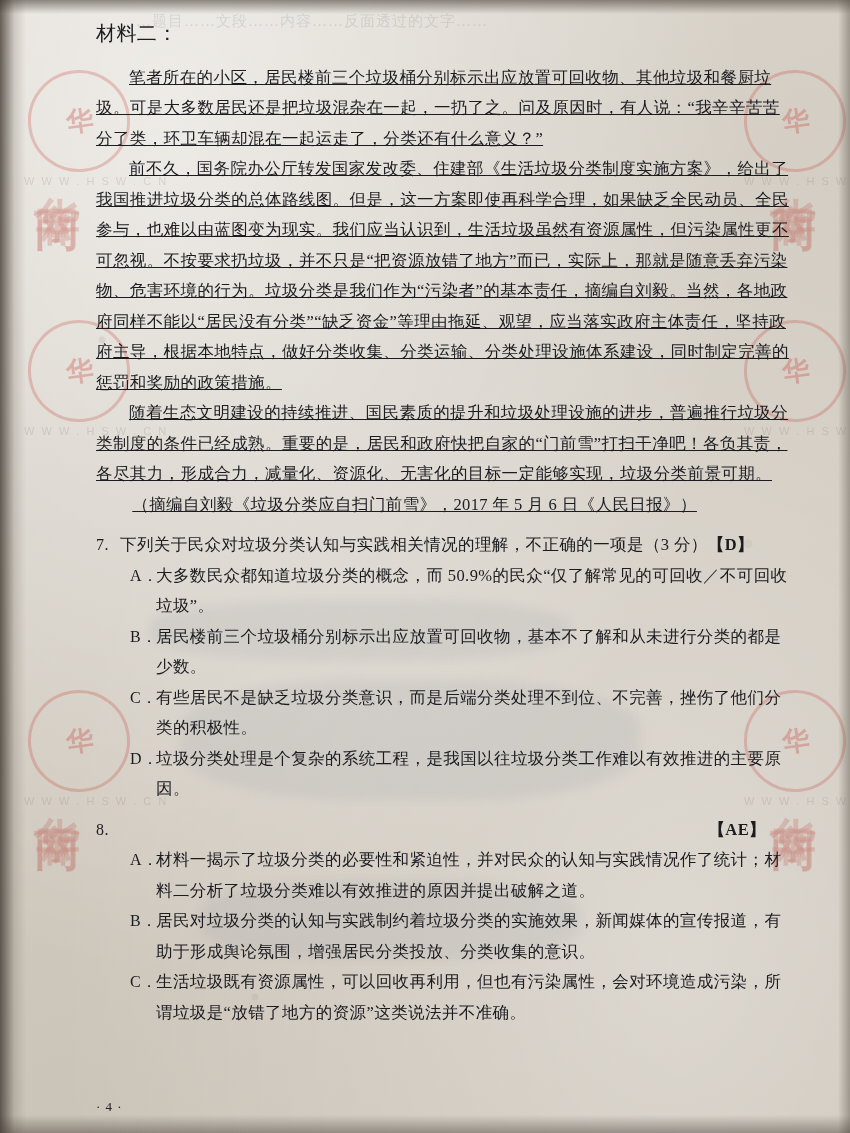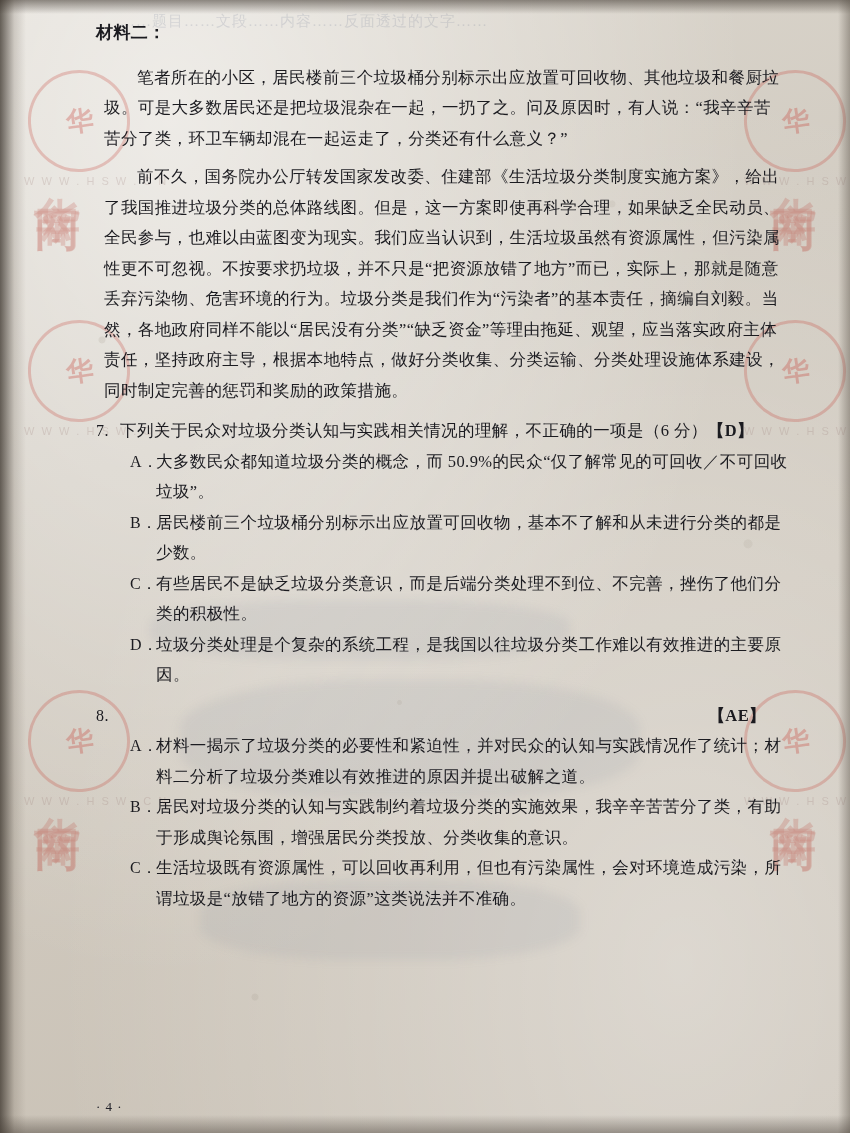--- a/index.html
+++ b/index.html
@@ -127,26 +127,27 @@
     color: #1b1b20;
   }
   .line {
     font-size: 16.5px;
     line-height: 30.5px;
     letter-spacing: 0.4px;
     white-space: pre-wrap;
     font-family: "Liberation Serif", "DejaVu Serif", serif;
   }
   .heading {
-    font-weight: bold;
-    font-size: 17px;
+    font-weight: normal;
+    font-size: 20px;
     margin-bottom: 14px;
   }
   .para {
-    margin: 8px;
+    margin: 0;
+    text-decoration: underline;
   }
   .qblock {
     margin-top: 10px;
   }
   .q-line {
     display: flex;
     align-items: flex-start;
   }
   .q-num {
     width: 24px;
@@ -229,25 +230,26 @@
   <div class="wm wm-text" style="left:744px; top:425px;">W W W . H S W . C N</div>
   <div class="wm wm-text" style="left:24px; top:795px;">W W W . H S W . C N</div>
   <div class="wm wm-text" style="left:744px; top:795px;">W W W . H S W . C N</div>
 
   <div id="content">
 
     <div class="line heading">材料二：</div>
 
     <p class="line para" style="text-indent:2em;">笔者所在的小区，居民楼前三个垃圾桶分别标示出应放置可回收物、其他垃圾和餐厨垃圾。可是大多数居民还是把垃圾混杂在一起，一扔了之。问及原因时，有人说：“我辛辛苦苦分了类，环卫车辆却混在一起运走了，分类还有什么意义？”</p>
     <p class="line para" style="text-indent:2em;">前不久，国务院办公厅转发国家发改委、住建部《生活垃圾分类制度实施方案》，给出了我国推进垃圾分类的总体路线图。但是，这一方案即使再科学合理，如果缺乏全民动员、全民参与，也难以由蓝图变为现实。我们应当认识到，生活垃圾虽然有资源属性，但污染属性更不可忽视。不按要求扔垃圾，并不只是“把资源放错了地方”而已，实际上，那就是随意丢弃污染物、危害环境的行为。垃圾分类是我们作为“污染者”的基本责任，摘编自刘毅。当然，各地政府同样不能以“居民没有分类”“缺乏资金”等理由拖延、观望，应当落实政府主体责任，坚持政府主导，根据本地特点，做好分类收集、分类运输、分类处理设施体系建设，同时制定完善的惩罚和奖励的政策措施。</p>
+    <p class="line para" style="text-indent:2em;"><span>随着生态文明建设的持续推进、国民素质的提升和垃圾处理设施的进步，普遍推行垃圾分类制度的条件已经成熟。重要的是，居民和政府快把自家的“门前雪”打扫干净吧！各负其责，各尽其力，形成合力，减量化、资源化、无害化的目标一定能够实现，垃圾分类前景可期。</span><span class="source" style="padding-left:2.2em;">（摘编自刘毅《垃圾分类应自扫门前雪》，2017 年 5 月 6 日《人民日报》）</span></p>
 
     <div class="qblock">
       <div class="q-line">
         <div class="q-num line">7.</div>
-        <div class="q-text line"><span>下列关于民众对垃圾分类认知与实践相关情况的理解，不正确的一项是（6 分）</span><span class="answer">【D】</span></div>
+        <div class="q-text line"><span>下列关于民众对垃圾分类认知与实践相关情况的理解，不正确的一项是（3 分）</span><span class="answer">【D】</span></div>
       </div>
       <div class="opt">
         <div class="opt-label line">A．</div>
         <div class="opt-text line">大多数民众都知道垃圾分类的概念，而 50.9%的民众“仅了解常见的可回收／不可回收垃圾”。</div>
       </div>
       <div class="opt">
         <div class="opt-label line">B．</div>
         <div class="opt-text line">居民楼前三个垃圾桶分别标示出应放置可回收物，基本不了解和从未进行分类的都是少数。</div>
       </div>
       <div class="opt">
@@ -264,21 +266,21 @@
       <div class="q-line">
         <div class="q-num line">8.</div>
         <div class="q-text line"><span class="answer-right">【AE】</span></div>
       </div>
       <div class="opt">
         <div class="opt-label line">A．</div>
         <div class="opt-text line">材料一揭示了垃圾分类的必要性和紧迫性，并对民众的认知与实践情况作了统计；材料二分析了垃圾分类难以有效推进的原因并提出破解之道。</div>
       </div>
       <div class="opt">
         <div class="opt-label line">B．</div>
-        <div class="opt-text line">居民对垃圾分类的认知与实践制约着垃圾分类的实施效果，我辛辛苦苦分了类，有助于形成舆论氛围，增强居民分类投放、分类收集的意识。</div>
+        <div class="opt-text line">居民对垃圾分类的认知与实践制约着垃圾分类的实施效果，新闻媒体的宣传报道，有助于形成舆论氛围，增强居民分类投放、分类收集的意识。</div>
       </div>
       <div class="opt">
         <div class="opt-label line">C．</div>
         <div class="opt-text line">生活垃圾既有资源属性，可以回收再利用，但也有污染属性，会对环境造成污染，所谓垃圾是“放错了地方的资源”这类说法并不准确。</div>
       </div>
 
     </div>
 
   </div>
 

